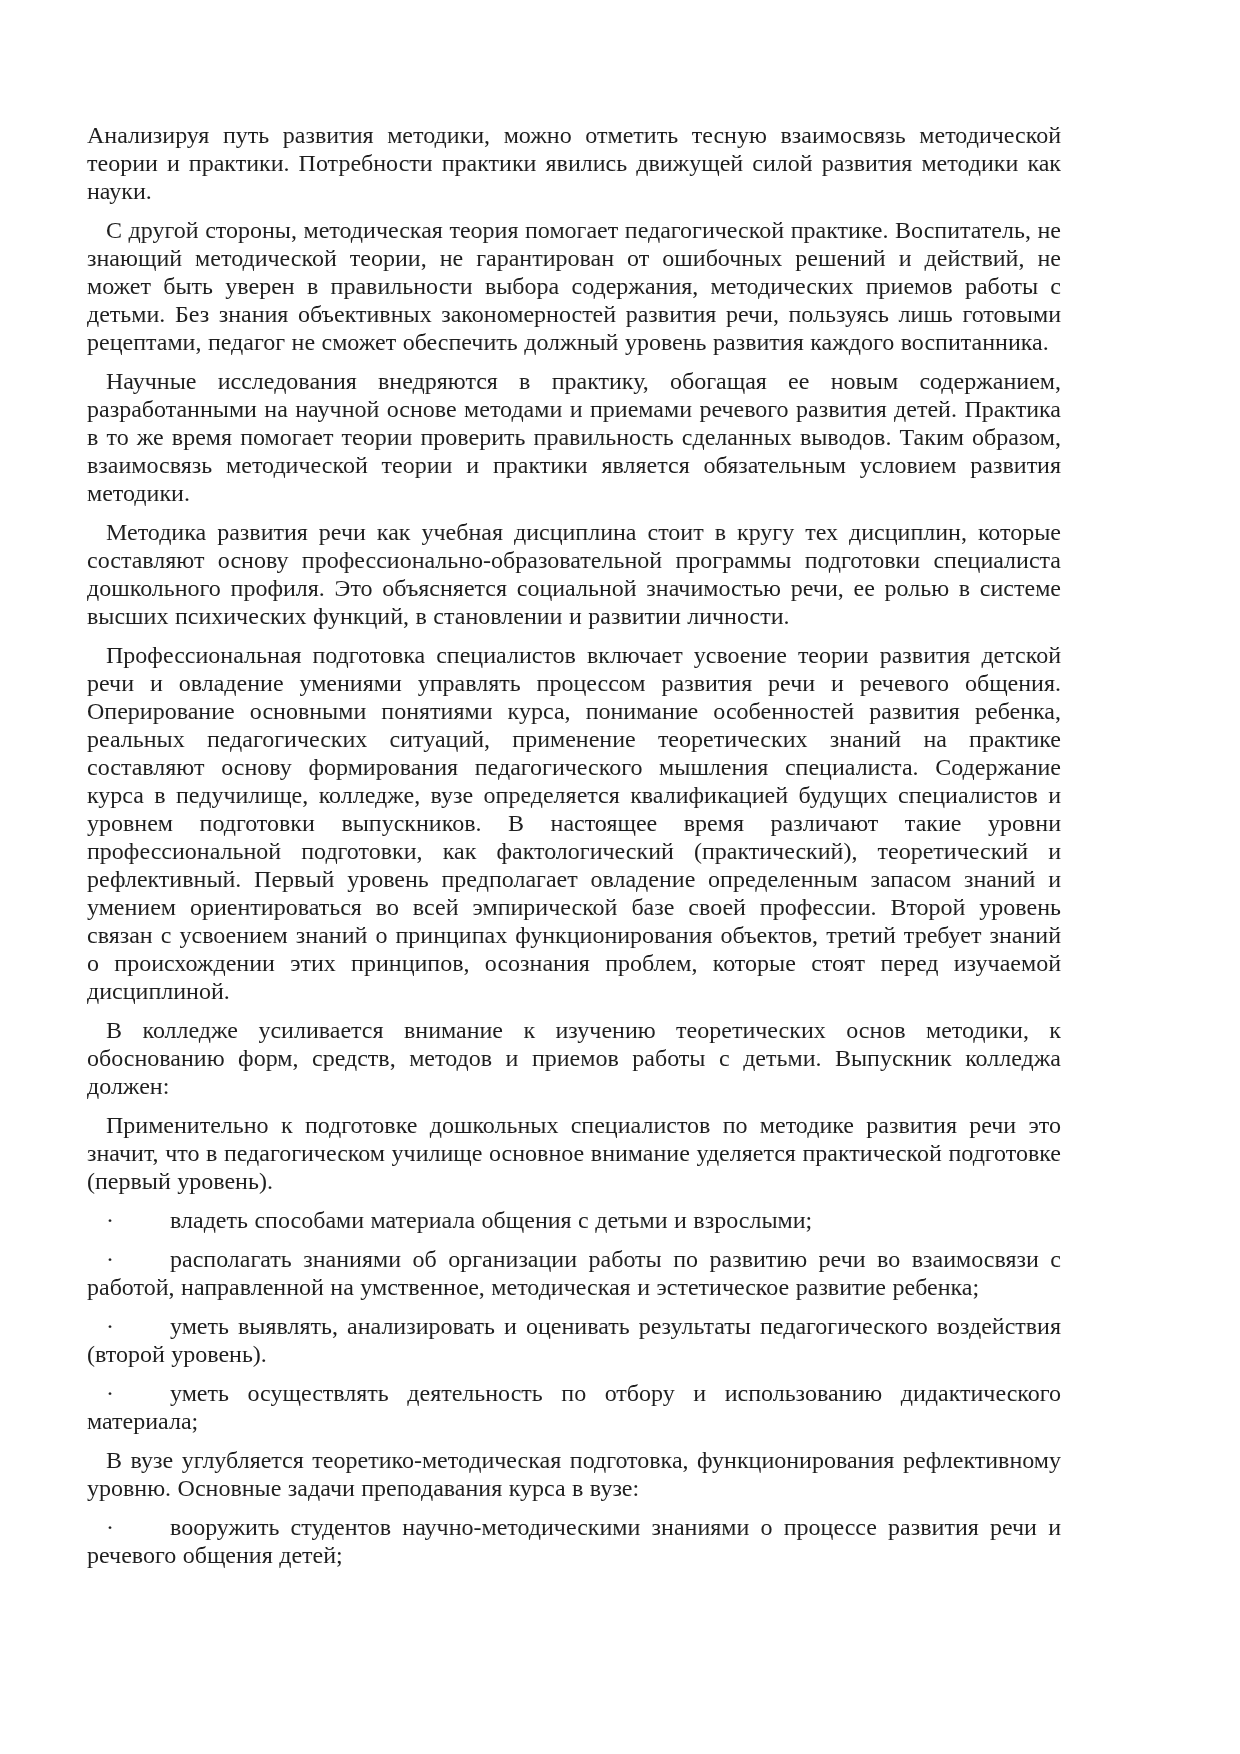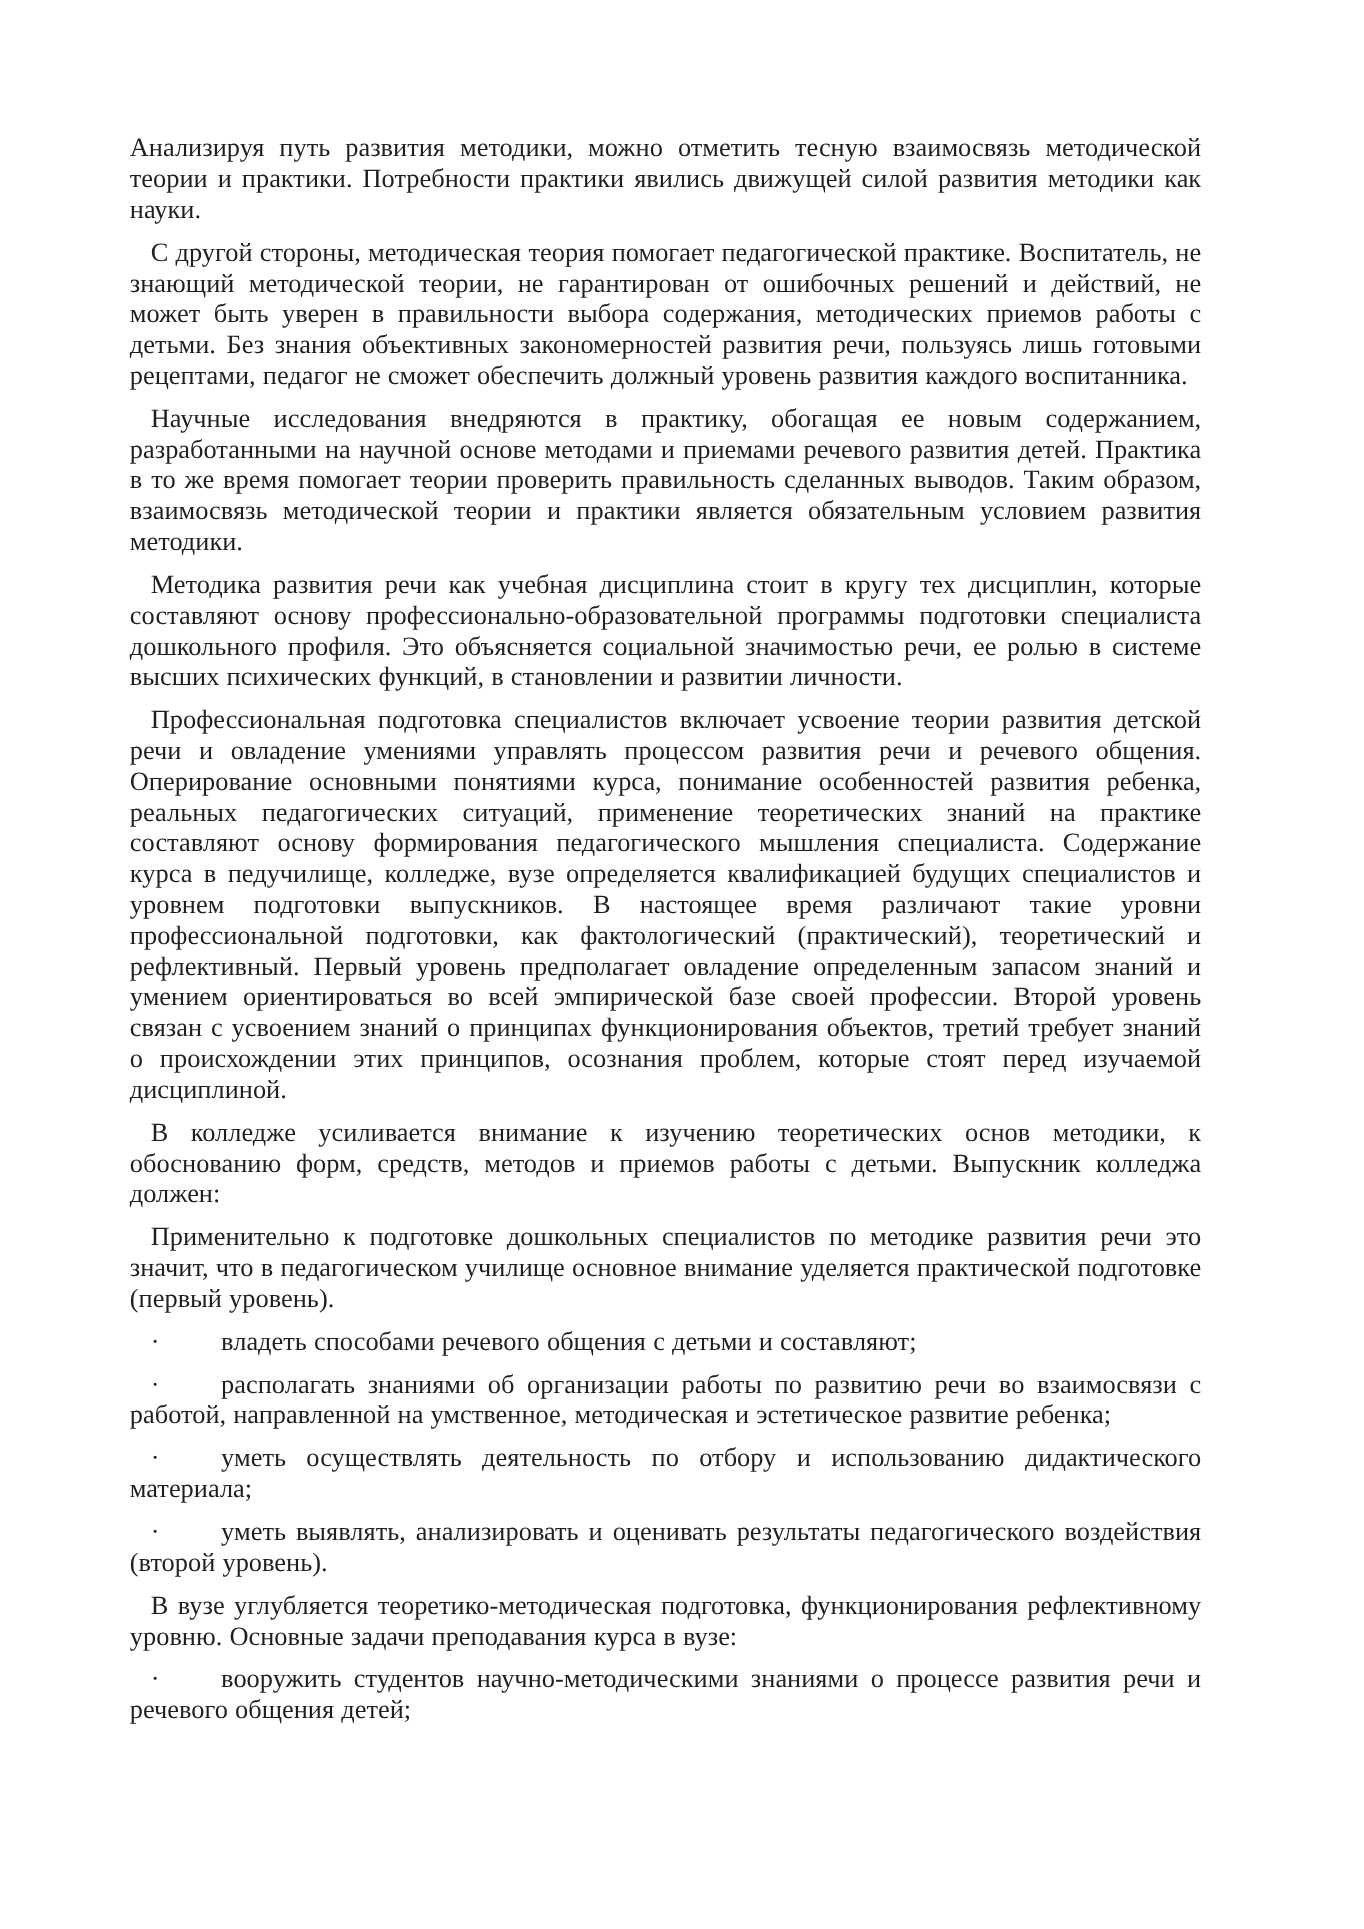--- a/index.html
+++ b/index.html
@@ -9,21 +9,21 @@
   body {
     width: 1240px;
     height: 1754px;
     background: #ffffff;
     font-family: "Liberation Serif", "DejaVu Serif", serif;
   }
   .page {
     box-sizing: border-box;
     width: 1240px;
     height: 1600px;
-    padding: 121px 88px 40px 118px;
+    padding: 121px 88px 40px 87px;
     background: #ffffff;
     overflow: hidden;
   }
   .doc-body {
     width: 974px;
   }
   .para {
     margin: 0 0 11px 0;
     font-size: 24px;
     line-height: 28px;
@@ -48,20 +48,20 @@
 
 <div class="page">
   <div class="doc-body" id="doc-body" style="color: rgb(31, 31, 31);">
       <p class="para no-indent">Анализируя путь развития методики, можно отметить тесную взаимосвязь методической теории и практики. Потребности практики явились движущей силой развития методики как науки.</p>
       <p class="para">С другой стороны, методическая теория помогает педагогической практике. Воспитатель, не знающий методической теории, не гарантирован от ошибочных решений и действий, не может быть уверен в правильности выбора содержания, методических приемов работы с детьми. Без знания объективных закономерностей развития речи, пользуясь лишь готовыми рецептами, педагог не сможет обеспечить должный уровень развития каждого воспитанника.</p>
       <p class="para">Научные исследования внедряются в практику, обогащая ее новым содержанием, разработанными на научной основе методами и приемами речевого развития детей. Практика в то же время помогает теории проверить правильность сделанных выводов. Таким образом, взаимосвязь методической теории и практики является обязательным условием развития методики.</p>
       <p class="para">Методика развития речи как учебная дисциплина стоит в кругу тех дисциплин, которые составляют основу профессионально-образовательной программы подготовки специалиста дошкольного профиля. Это объясняется социальной значимостью речи, ее ролью в системе высших психических функций, в становлении и развитии личности.</p>
       <p class="para">Профессиональная подготовка специалистов включает усвоение теории развития детской речи и овладение умениями управлять процессом развития речи и речевого общения. Оперирование основными понятиями курса, понимание особенностей развития ребенка, реальных педагогических ситуаций, применение теоретических знаний на практике составляют основу формирования педагогического мышления специалиста. Содержание курса в педучилище, колледже, вузе определяется квалификацией будущих специалистов и уровнем подготовки выпускников. В настоящее время различают такие уровни профессиональной подготовки, как фактологический (практический), теоретический и рефлективный. Первый уровень предполагает овладение определенным запасом знаний и умением ориентироваться во всей эмпирической базе своей профессии. Второй уровень связан с усвоением знаний о принципах функционирования объектов, третий требует знаний о происхождении этих принципов, осознания проблем, которые стоят перед изучаемой дисциплиной.</p>
       <p class="para">В колледже усиливается внимание к изучению теоретических основ методики, к обоснованию форм, средств, методов и приемов работы с детьми. Выпускник колледжа должен:</p>
       <p class="para">Применительно к подготовке дошкольных специалистов по методике развития речи это значит, что в педагогическом училище основное внимание уделяется практической подготовке (первый уровень).</p>
-      <p class="para"><span>·</span><span class="bullet-tab"></span><span>владеть способами речевого общения с детьми и составляют;</span></p>
+      <p class="para"><span>·</span><span class="bullet-tab"></span><span>владеть способами материала общения с детьми и взрослыми;</span></p>
       <p class="para"><span>·</span><span class="bullet-tab"></span><span>располагать знаниями об организации работы по развитию речи во взаимосвязи с работой, направленной на умственное, методическая и эстетическое развитие ребенка;</span></p>
+      <p class="para"><span>·</span><span class="bullet-tab"></span><span>уметь выявлять, анализировать и оценивать результаты педагогического воздействия (второй уровень).</span></p>
       <p class="para"><span>·</span><span class="bullet-tab"></span><span>уметь осуществлять деятельность по отбору и использованию дидактического материала;</span></p>
-      <p class="para"><span>·</span><span class="bullet-tab"></span><span>уметь выявлять, анализировать и оценивать результаты педагогического воздействия (второй уровень).</span></p>
       <p class="para">В вузе углубляется теоретико-методическая подготовка, функционирования рефлективному уровню. Основные задачи преподавания курса в вузе:</p>
       <p class="para"><span>·</span><span class="bullet-tab"></span><span>вооружить студентов научно-методическими знаниями о процессе развития речи и речевого общения детей;</span></p>
     </div>
 </div>
 
 </body></html>

